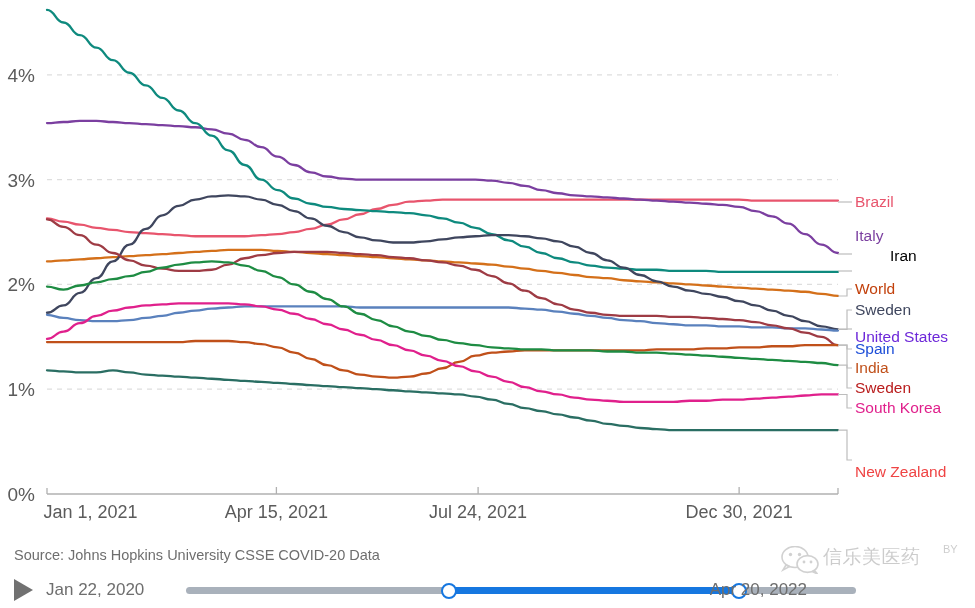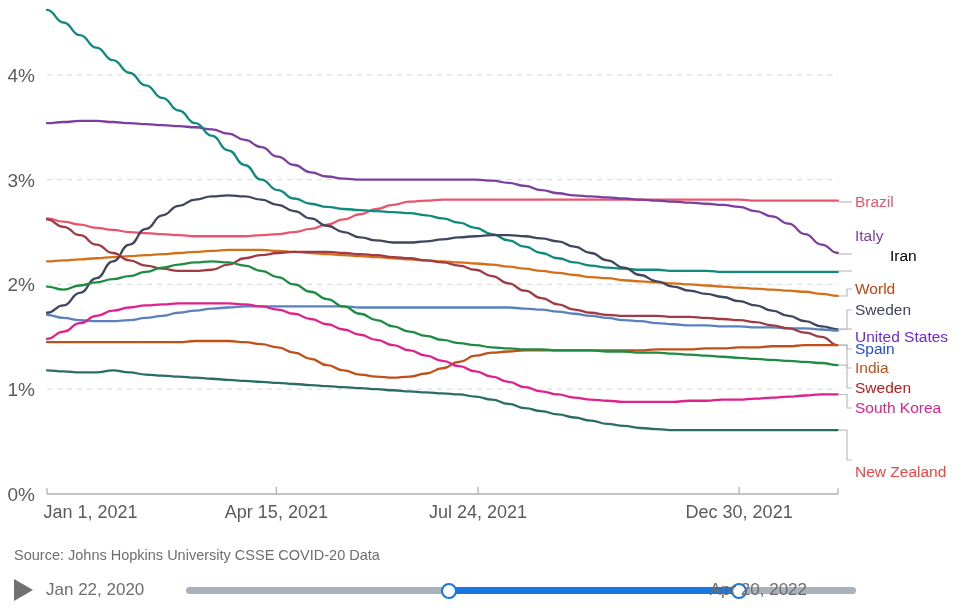--- a/index.html
+++ b/index.html
@@ -174,14 +174,28 @@
     <div id="date-start">Jan 22, 2020</div>
     <div id="slider">
       <div class="slider-track"></div>
       <div class="slider-range"></div>
       <div class="slider-handle" id="handle-left"></div>
       <div class="slider-handle" id="handle-right"></div>
     </div>
     <div id="date-end">Apr 20, 2022</div>
   </div>
 
+  <div id="watermark">
+    <svg id="wm-logo" width="40" height="28" viewBox="0 0 40 28">
+      <ellipse cx="15" cy="11" rx="13" ry="10.5" fill="none" stroke="#6a6a6a" stroke-width="1.6"></ellipse>
+      <path d="M6 19 L3 24 L9.5 20.6 Z" fill="none" stroke="#6a6a6a" stroke-width="1.6"></path>
+      <circle cx="10.5" cy="8.5" r="1.7" fill="#6a6a6a"></circle>
+      <circle cx="19.5" cy="8.5" r="1.7" fill="#6a6a6a"></circle>
+      <ellipse cx="27.5" cy="18" rx="10.5" ry="8.4" fill="#ffffff" stroke="#6a6a6a" stroke-width="1.6"></ellipse>
+      <path d="M34.5 24.5 L37.5 28 L32.5 25.6 Z" fill="none" stroke="#6a6a6a" stroke-width="1.6"></path>
+      <circle cx="24" cy="16" r="1.4" fill="#6a6a6a"></circle>
+      <circle cx="31" cy="16" r="1.4" fill="#6a6a6a"></circle>
+    </svg>
+    <div id="wm-text">信乐美医药</div>
+    <div id="wm-by">BY</div>
+  </div>
 
 </div>
 
 </body></html>

